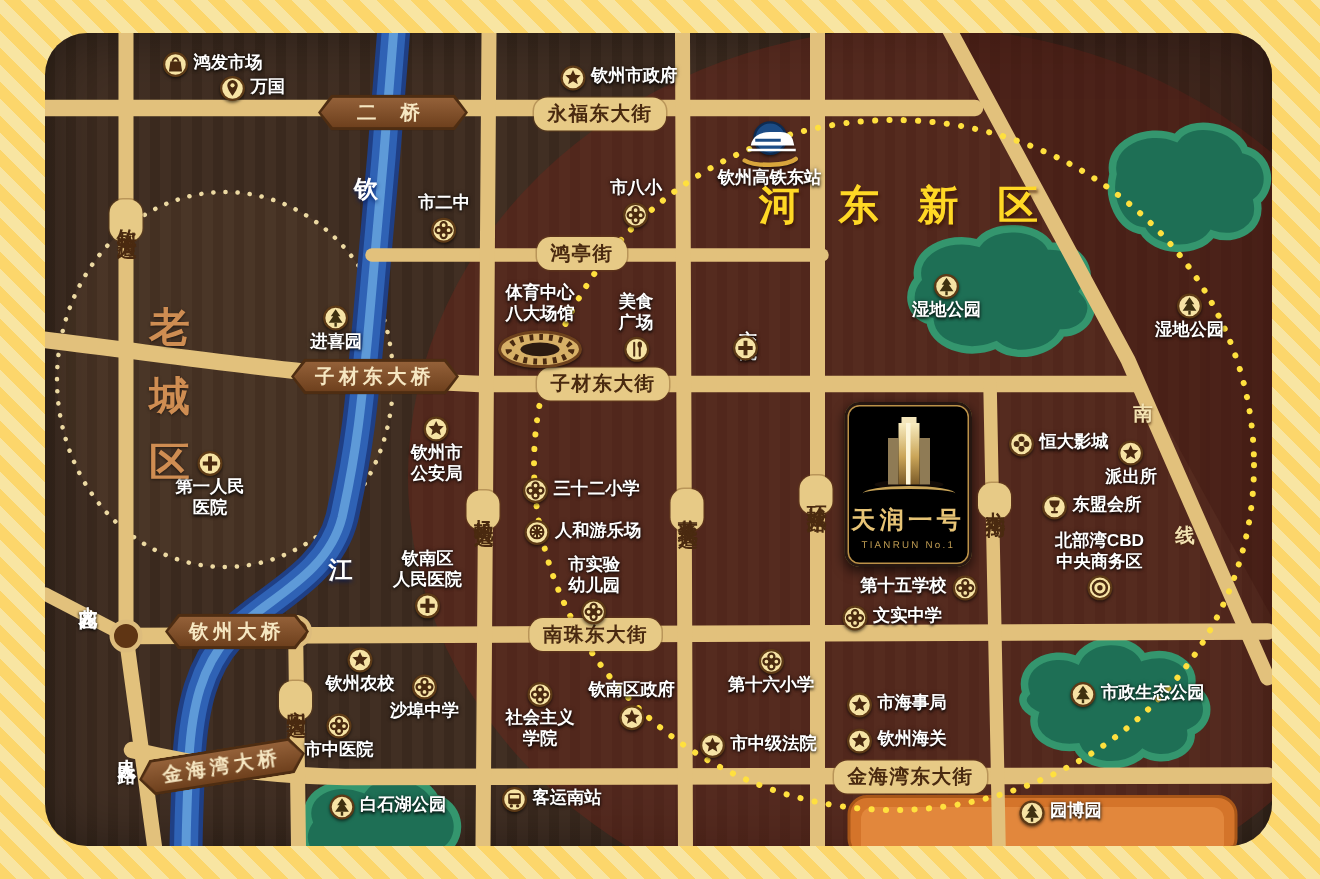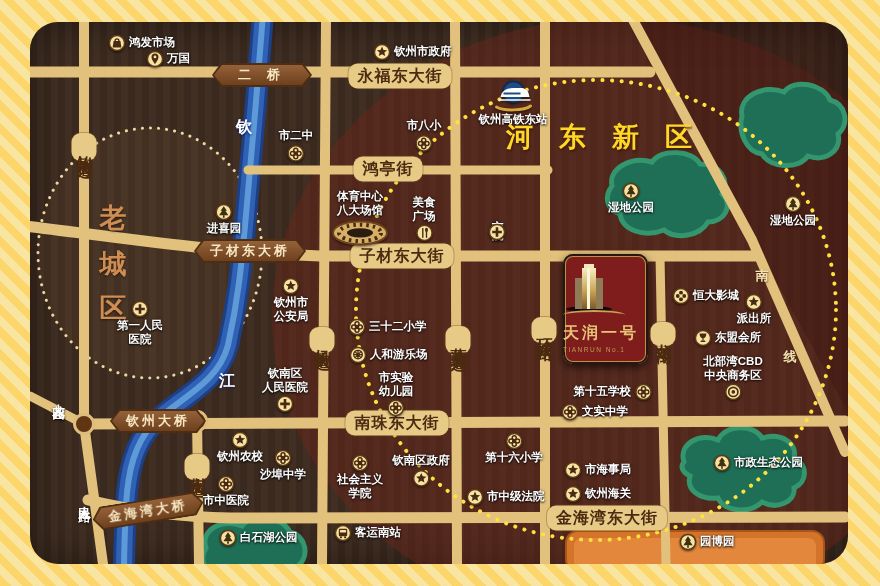--- a/index.html
+++ b/index.html
@@ -26,21 +26,21 @@
   .poi-below{flex-direction:column;gap:1px;transform:translate(-50%,-9px);text-align:center;}
   .poi-above{flex-direction:column;gap:1px;transform:translate(-50%,calc(-100% + 9px));text-align:center;}
   .poi-below.big{transform:translate(-50%,-17px);}
   .poi-above.big{transform:translate(-50%,calc(-100% + 16px));}
   .poi .icon{display:block;line-height:0;filter:drop-shadow(0 1px 1px rgba(0,0,0,.6));}
   .plabel{color:#fff;font-size:11.5px;font-weight:bold;line-height:1.18;white-space:pre-line;
     text-shadow:0 1px 2px rgba(0,0,0,.9),0 0 3px rgba(0,0,0,.55);}
   .plabel.v{writing-mode:vertical-rl;letter-spacing:3px;}
   
   .plate{position:absolute;transform:translate(-50%,-50%);background:var(--plate);
-    color:var(--plate-text);font-weight:bold;font-size:16px;border-radius:9px;
+    color:var(--plate-text);font-weight:bold;font-size:13px;border-radius:9px;
     padding:2px 9px;white-space:nowrap;letter-spacing:1px;box-shadow:0 0 0 1px rgba(110,70,25,.35);}
   .plate.v{writing-mode:vertical-rl;padding:9px 2px;letter-spacing:2px;}
   
   .banner{position:absolute;transform:translate(-50%,-50%);background:var(--banner-dk);
     clip-path:polygon(0 50%,9px 0,calc(100% - 9px) 0,100% 50%,calc(100% - 9px) 100%,9px 100%);
     padding:2px;filter:drop-shadow(0 2px 2px rgba(0,0,0,.5));}
   .banner-in{height:20px;display:flex;align-items:center;justify-content:center;
     background:linear-gradient(#946139,#6e401d);color:#f6e7c2;font-weight:bold;font-size:13px;
     letter-spacing:3px;padding:0 14px;white-space:nowrap;
     clip-path:polygon(0 50%,8px 0,calc(100% - 8px) 0,100% 50%,calc(100% - 8px) 100%,8px 100%);}
@@ -51,23 +51,23 @@
     text-shadow:1px 2px 2px rgba(60,20,0,.65);}
   .k-oldtown{writing-mode:vertical-rl;font-size:27px;font-weight:bold;color:#cf8d52;
     letter-spacing:46px;font-family:"Liberation Serif","DejaVu Serif",serif;text-shadow:0 1px 2px rgba(0,0,0,.5);}
   .k-river{color:#fff;font-size:16px;font-weight:bold;text-shadow:0 1px 3px rgba(0,25,90,.9);}
   .k-rail{color:#f3e3b3;font-size:13px;font-weight:bold;text-shadow:0 1px 2px rgba(70,35,10,.95);}
   .k-place-v{writing-mode:vertical-rl;color:#fff;font-size:12.5px;font-weight:bold;letter-spacing:2px;
     text-shadow:0 1px 2px rgba(0,0,0,.9);}
   .jnode{position:absolute;width:22px;height:22px;border-radius:50%;background:#5f3514;
     border:3px solid #ddbc7c;transform:translate(-50%,-50%);box-sizing:border-box;}
   
-  .logo{position:absolute;left:563px;top:254px;width:85px;height:110px;background:#7f1d1d;
+  .logo{position:absolute;left:563px;top:268px;width:85px;height:110px;background:#000000;
     border-radius:10px;box-shadow:inset 0 0 0 2px #261711,inset 0 0 0 3px #bb9148,0 3px 8px rgba(0,0,0,.65);
-    display:flex;flex-direction:column;justify-content:flex-start;padding-top:8px;box-sizing:border-box;}
+    display:flex;flex-direction:column;align-items:center;justify-content:flex-start;padding-top:8px;box-sizing:border-box;}
   .logo .arc{width:62px;height:8px;border-top:2px solid #caa558;border-radius:50%;margin-top:-2px;}
   .logo .nm{font-family:"Liberation Serif","DejaVu Serif",serif;font-size:16px;font-weight:bold;
     color:#e7c476;letter-spacing:3px;margin-top:3px;white-space:nowrap;}
   .logo .en{font-size:6.5px;color:#bf9c52;letter-spacing:1.5px;margin-top:2px;white-space:nowrap;}
 </style>
 </head>
 <body>
 
 <div class="stage">
   <div class="map">

